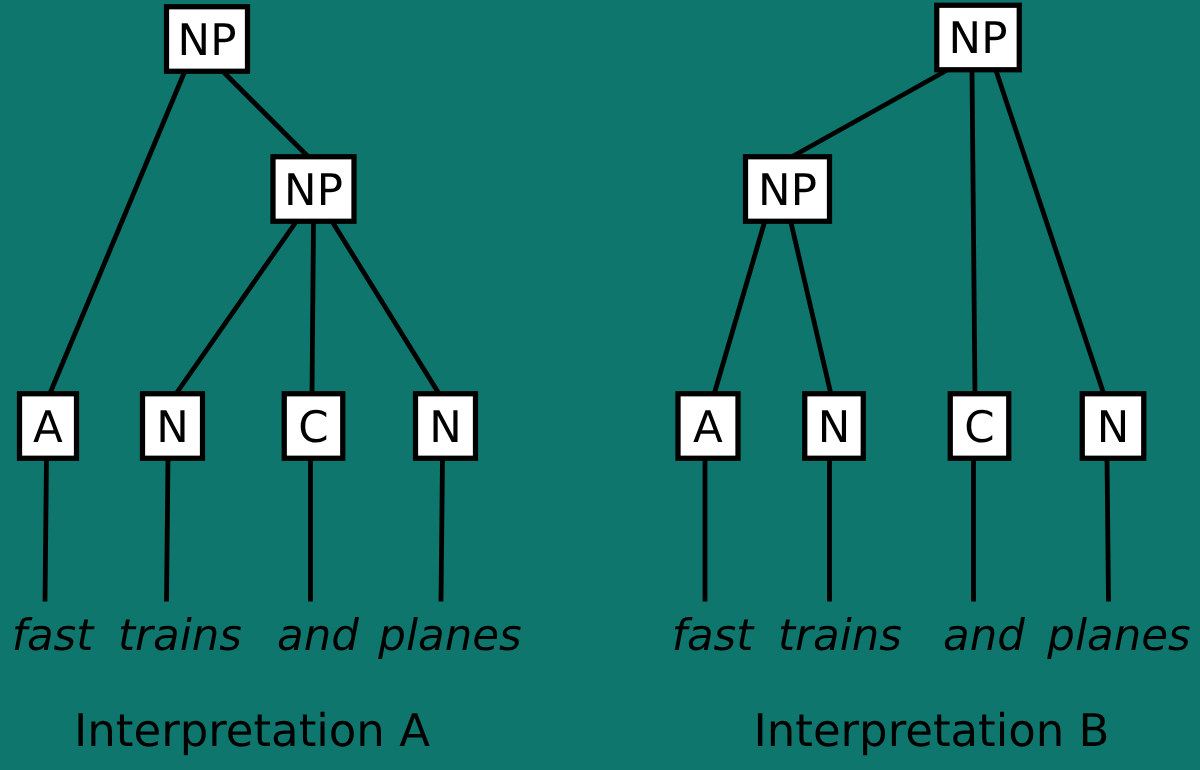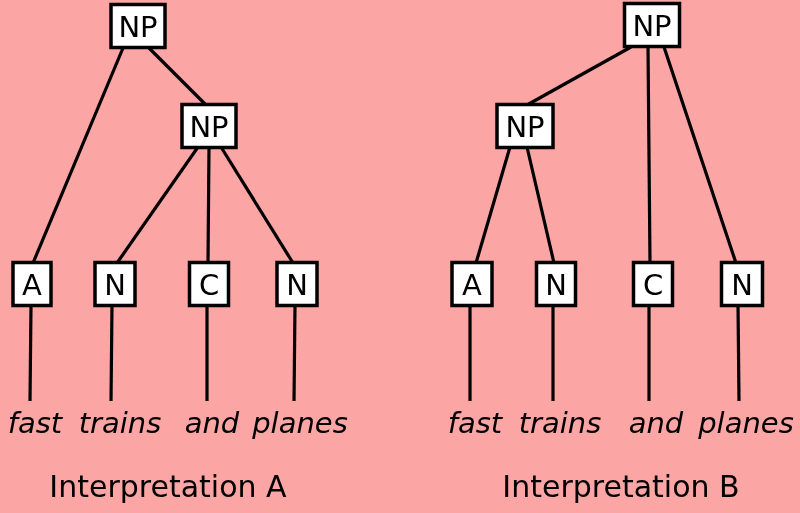--- a/index.html
+++ b/index.html
@@ -4,21 +4,21 @@
 <style>
   html, body {
     margin: 0;
     padding: 0;
     background: #ffffff;
   }
   .stage {
     position: relative;
     width: 800px;
     height: 513px;
-    background: #fca5a5;
+    background: #0f766e;
     overflow: hidden;
   }
   svg text {
     font-family: "DejaVu Sans", sans-serif;
     fill: #000000;
   }
   svg .node-label { font-style: normal; }
   svg .terminal-word { font-style: italic; }
   svg .tree-caption { font-style: normal; }
 </style>

